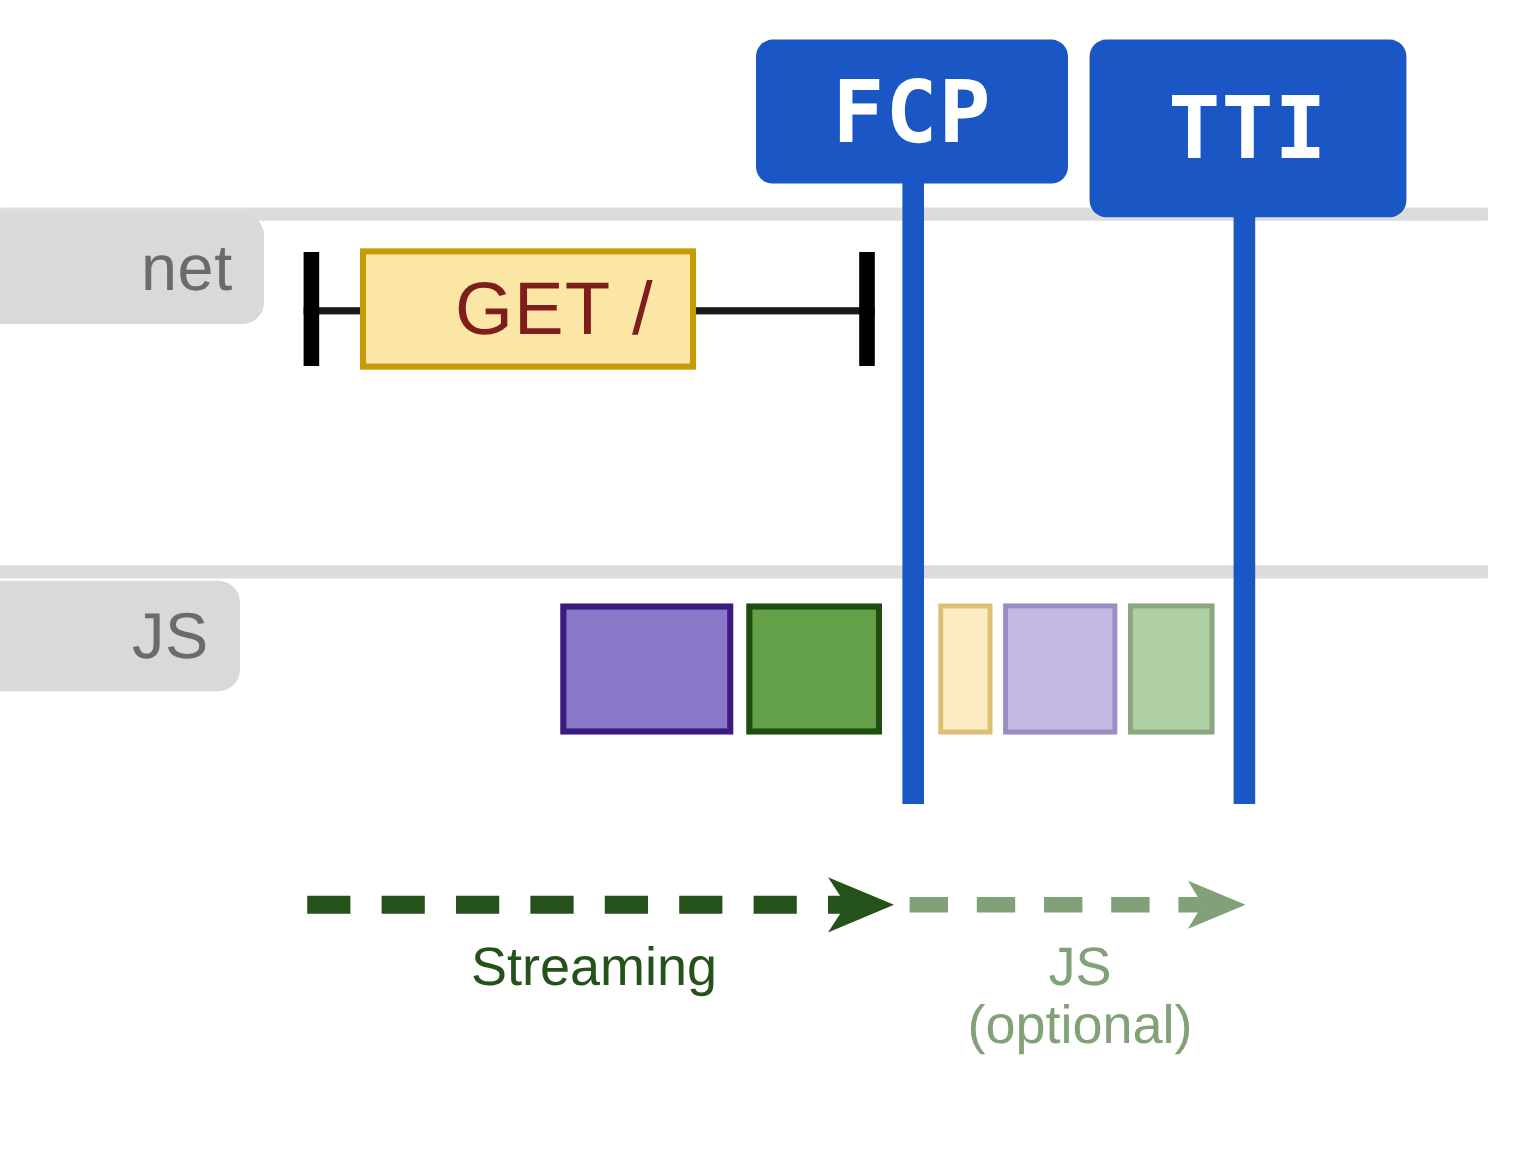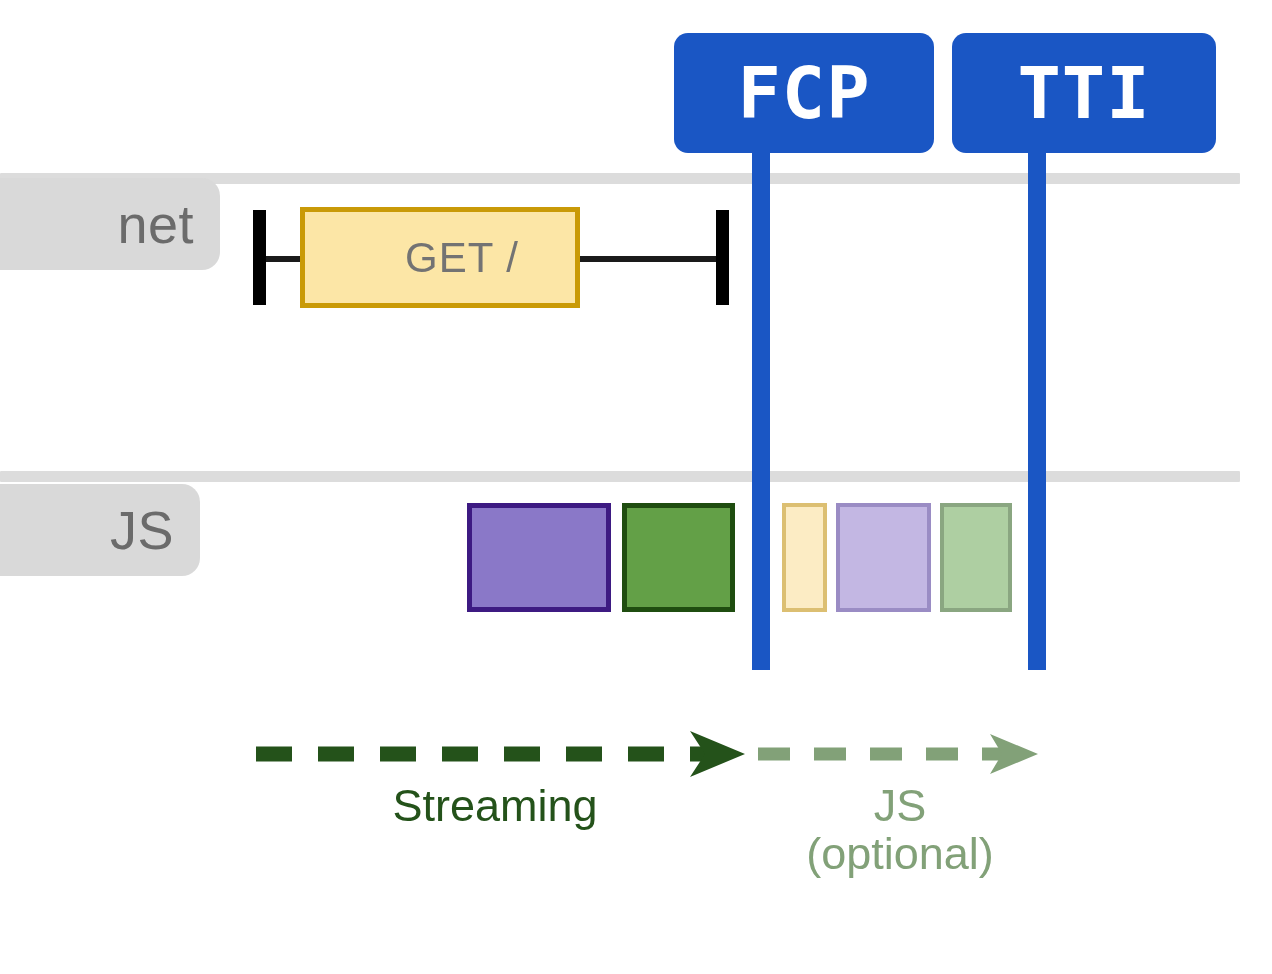--- a/index.html
+++ b/index.html
@@ -52,21 +52,20 @@
     border-radius: 14px;
     display: flex;
     align-items: center;
     justify-content: center;
     color: #ffffff;
     font-family: "DejaVu Sans Mono", "Liberation Mono", monospace;
     font-weight: bold;
     font-size: 72px;
     letter-spacing: 1px;
     line-height: 1;
-    margin-left: 44px;
   }
   .milestone-line {
     position: absolute;
     background: #1a56c4;
     width: 18px;
   }
 
   
   .endcap {
     position: absolute;
@@ -79,22 +78,22 @@
     background: #1a1a1a;
   }
   .net-box {
     position: absolute;
     background: #fce6a6;
     border: 5px solid #c99a07;
     box-sizing: border-box;
     display: flex;
     align-items: center;
     justify-content: center;
-    color: #737373;
-    font-size: 42px;
+    color: #7f1d1d;
+    font-size: 62px;
     line-height: 1;
     letter-spacing: 1px;
     padding-left: 44px;
   }
 
   
   .js-block {
     position: absolute;
     box-sizing: border-box;
   }
@@ -142,21 +141,21 @@
   <div class="js-block" style="left:836px; top:503px; width:95px; height:109px; background:#c3b7e3; border:4px solid #9a8cc4;"></div>
   <div class="js-block" style="left:940px; top:503px; width:72px; height:109px; background:#aecfa2; border:4px solid #8aa681;"></div>
 
   <div class="milestone-line" style="left:752px; top:135px; height:535px;"></div>
   <div class="milestone-line" style="left:1028px; top:135px; height:535px;"></div>
 
   <div class="badge" style="left:630px; top:33px; width:260px; height:120px;">
     <span>FCP</span>
   </div>
 
-  <div class="badge" style="left:908px; top:33px; width:264px; height:120px;">
+  <div class="badge" style="left:908px; top:33px; width:264px; height:148px;">
     <span>TTI</span>
   </div>
 
   <div class="arrow-wrap" style="left:250px; top:726px; width:500px; height:56px;">
     <svg width="500" height="56" viewBox="0 0 500 56">
       <line x1="6" y1="28" x2="455" y2="28" stroke="#24521a" stroke-width="15" stroke-dasharray="36 26" stroke-linecap="butt"></line>
       <polygon points="440,5 495,28 440,51 455,28" fill="#24521a"></polygon>
     </svg>
   </div>
 

